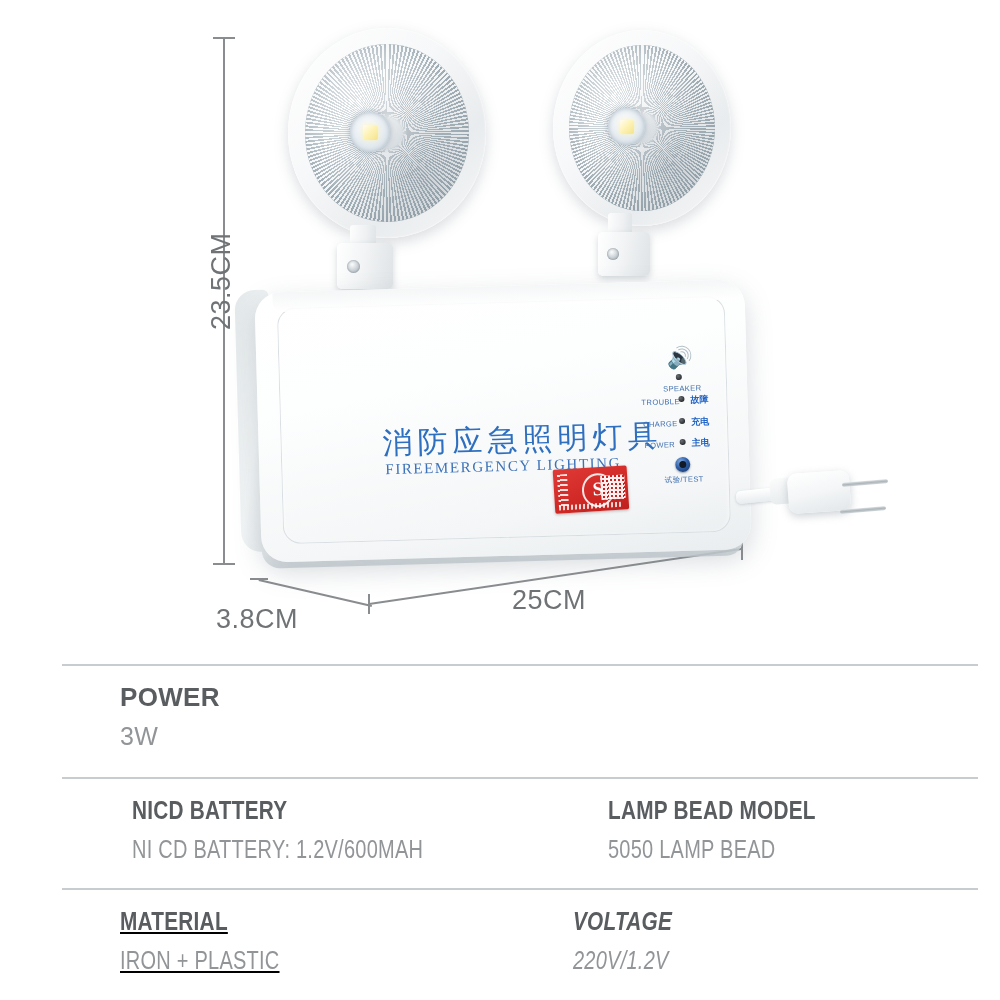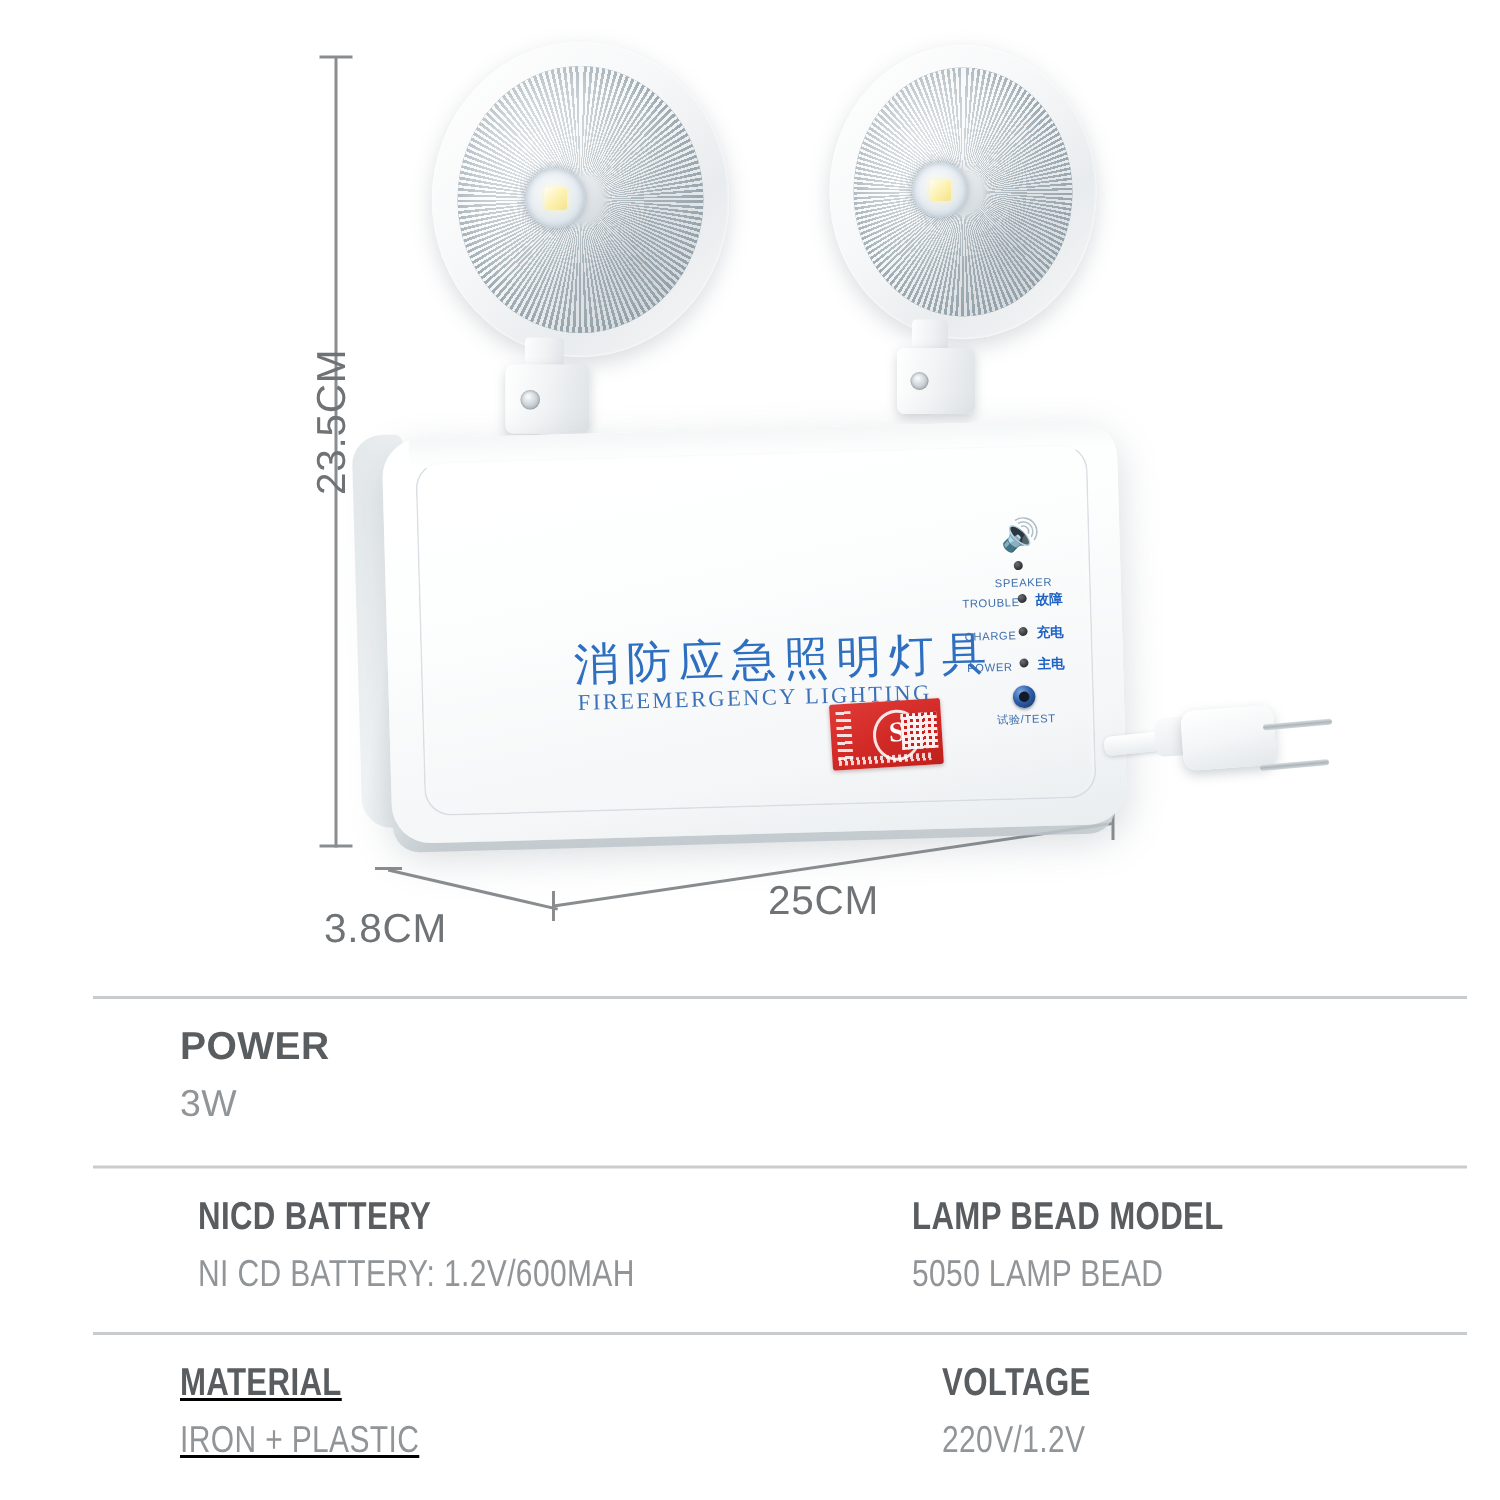--- a/index.html
+++ b/index.html
@@ -345,20 +345,20 @@
       </div>
     </div>
 
     <div class="divider" style="top:238px;"></div>
 
     <div class="spec-row narrow" style="top:256px;">
       <div class="spec-cell" style="left:120px;text-decoration:underline;">
         <div class="spec-label">MATERIAL</div>
         <div class="spec-value">IRON + PLASTIC</div>
       </div>
-      <div class="spec-cell" style="left:628px;">
+      <div class="spec-cell" style="left:573px;font-style:italic;">
         <div class="spec-label">VOLTAGE</div>
         <div class="spec-value">220V/1.2V</div>
       </div>
     </div>
 
   </div>
 </div>
 
 </body></html>

